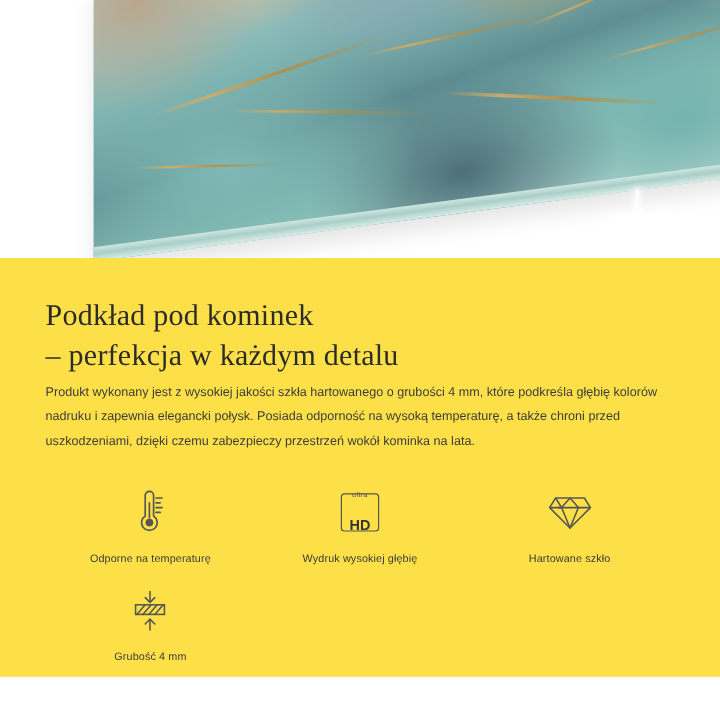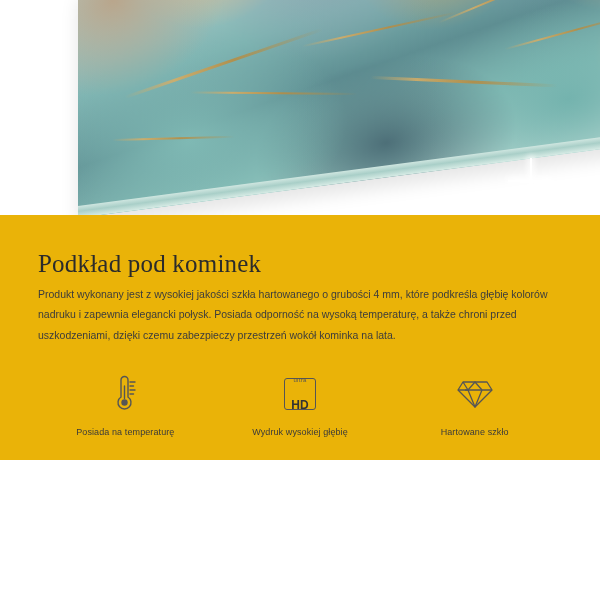--- a/index.html
+++ b/index.html
@@ -9,22 +9,22 @@
   body {
     width: 600px;
     height: 600px;
     background: #ffffff;
     font-family: "Liberation Sans", sans-serif;
     overflow: hidden;
   }
   .page {
     position: relative;
     width: 600px;
-    height: 460px;
-    background: #eab308;
+    height: 564px;
+    background: #fde047;
   }
 
   
   .hero {
     position: relative;
     width: 600px;
     height: 215px;
     overflow: hidden;
     background: #ffffff;
   }
@@ -204,36 +204,37 @@
       <div class="plate-edge"></div>
 
     </div>
     <div class="sparkle s1"></div>
     <div class="sparkle s2"></div>
   </div>
 
   <div class="content">
     <h1 class="headline">
       <span>Podkład pod kominek</span>
+      <span class="line2">– perfekcja w każdym detalu</span>
     </h1>
 
     <p class="desc">Produkt wykonany jest z wysokiej jakości szkła hartowanego o grubości 4 mm, które podkreśla głębię kolorów nadruku i zapewnia elegancki połysk. Posiada odporność na wysoką temperaturę, a także chroni przed uszkodzeniami, dzięki czemu zabezpieczy przestrzeń wokół kominka na lata.</p>
 
     <div class="features">
 
       <div class="feature">
         <div class="feature-icon">
           <svg width="34" height="40" viewBox="0 0 34 40" fill="none" stroke="#555" stroke-width="1.4" stroke-linecap="round">
             <path d="M13 6a3.5 3.5 0 0 1 7 0v17a6.5 6.5 0 1 1-7 0z"></path>
             <path d="M16.5 12v12.5"></path>
             <circle cx="16.5" cy="28.5" r="3.2" fill="#555" stroke="none"></circle>
             <path d="M22 8h5M22 12h3.5M22 16h5M22 20h3.5"></path>
           </svg>
         </div>
-        <div class="feature-label">Posiada na temperaturę</div>
+        <div class="feature-label">Odporne na temperaturę</div>
       </div>
 
       <div class="feature">
         <div class="feature-icon">
           <div class="hdbox">
             <span class="ultra">ultra</span>
             <span class="hd">HD</span>
           </div>
         </div>
         <div class="feature-label">Wydruk wysokiej głębię</div>
@@ -247,16 +248,29 @@
             <path d="M2 14h34"></path>
             <path d="M7 6l5 8-3 0"></path>
             <path d="M12 14l7 17 7-17"></path>
             <path d="M12 14l7-8 7 8"></path>
           </svg>
         </div>
         <div class="feature-label">Hartowane szkło</div>
       </div>
 
 
+      <div class="feature">
+        <div class="feature-icon">
+          <svg width="40" height="38" viewBox="0 0 40 38" fill="none" stroke="#555" stroke-width="1.3" stroke-linecap="round">
+            <path d="M20 3 V11"></path>
+            <path d="M16 8 L20 12 L24 8"></path>
+            <rect x="8" y="14" width="24" height="8"></rect>
+            <path d="M9 22 L16 14 M14 22 L21 14 M19 22 L26 14 M24 22 L31 14"></path>
+            <path d="M20 35 V27"></path>
+            <path d="M16 30 L20 26 L24 30"></path>
+          </svg>
+        </div>
+        <div class="feature-label">Grubość 4 mm</div>
+      </div>
 
     </div>
   </div>
 </div>
 
 </body></html>

